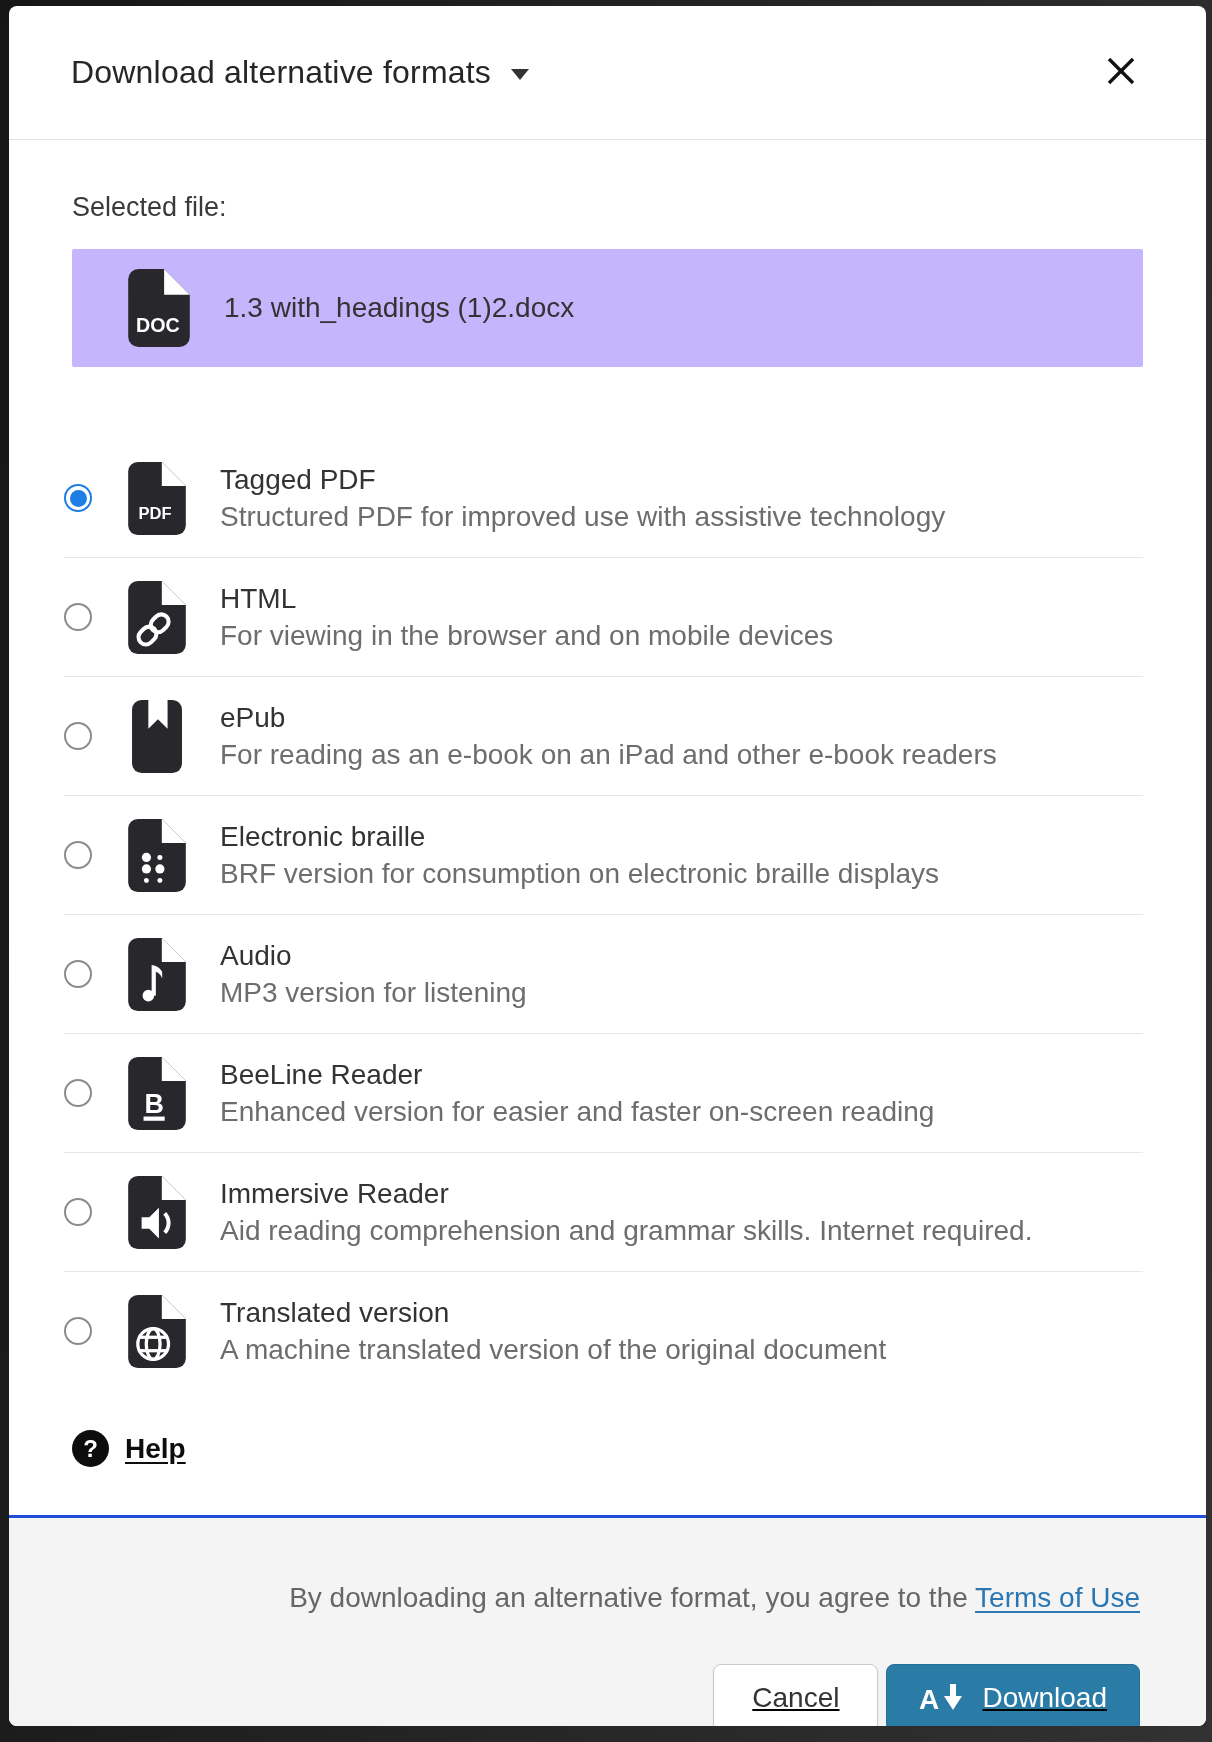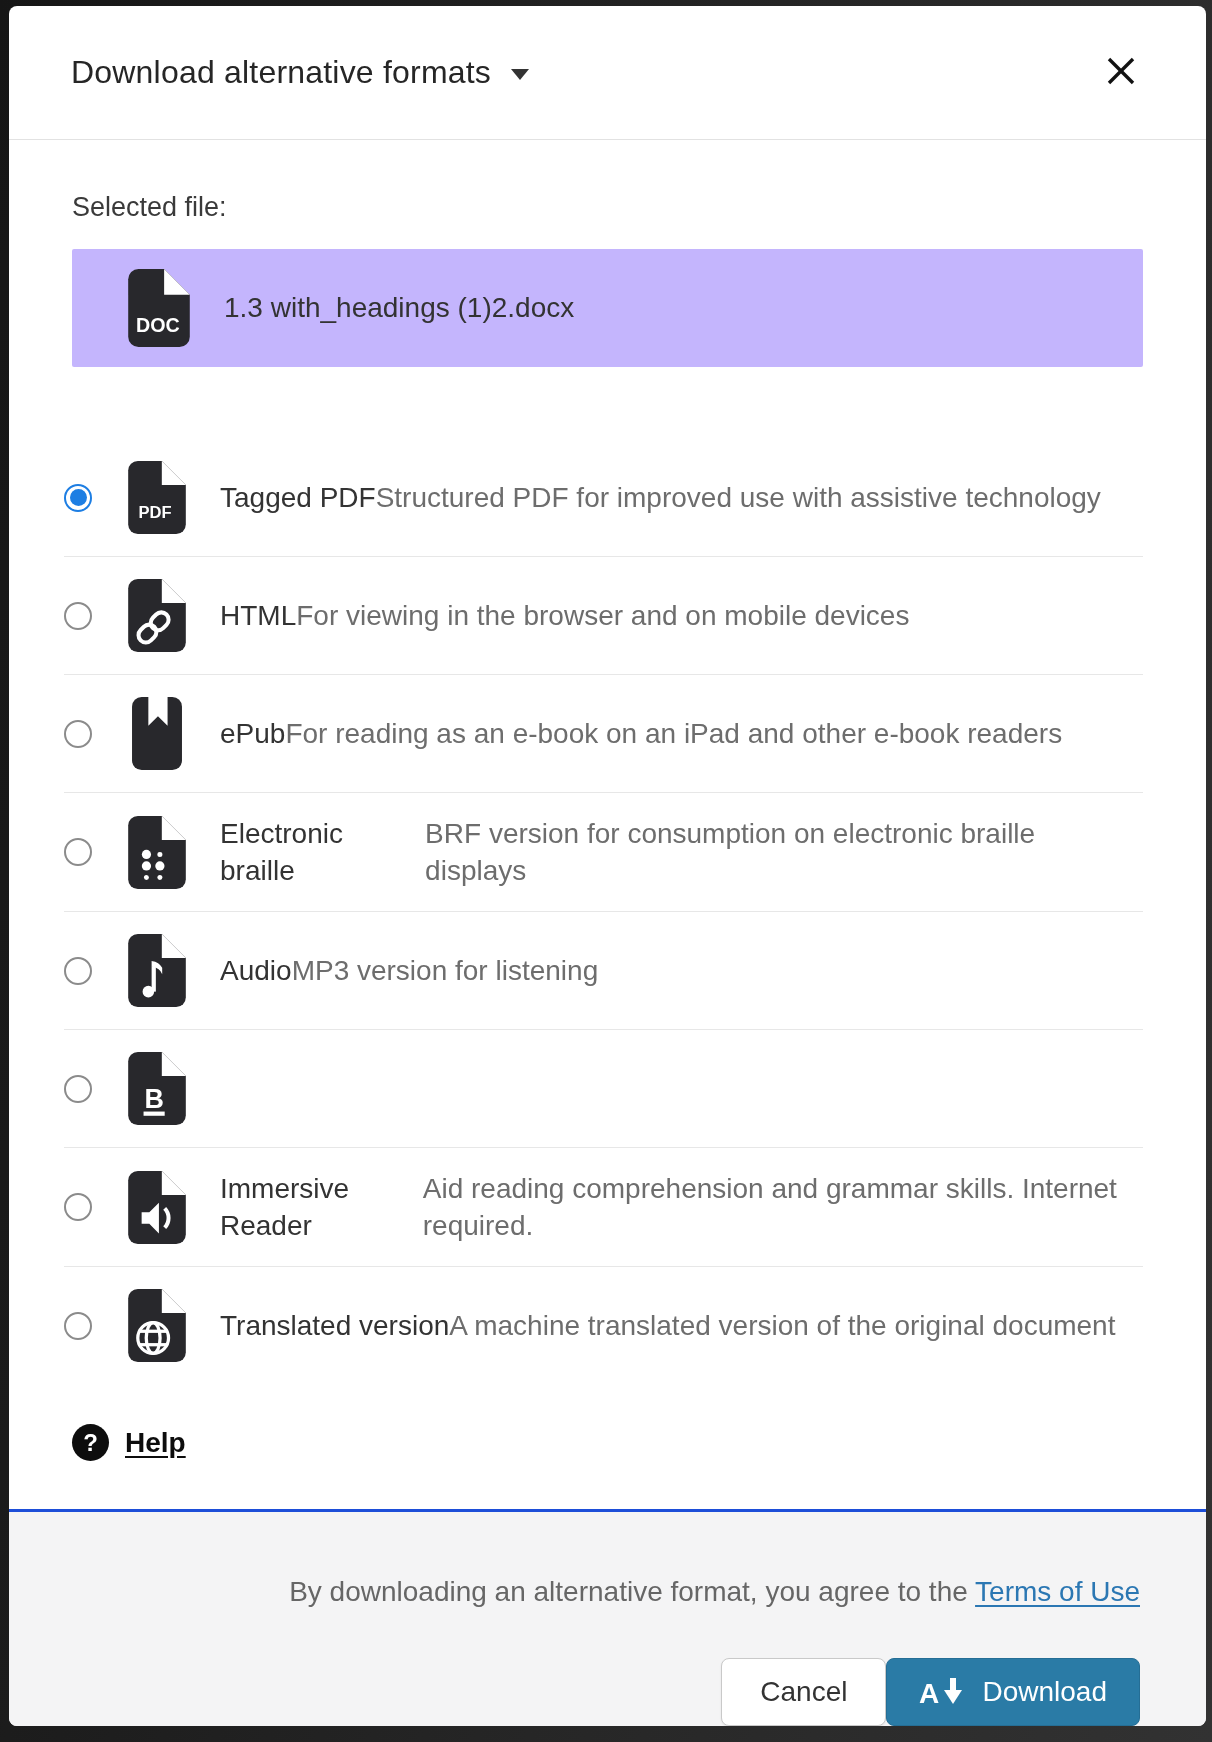--- a/index.html
+++ b/index.html
@@ -40,39 +40,39 @@
   .format-row:last-child { border-bottom:none; }
   .radio {
     flex:0 0 28px; width:28px; height:28px; border:2.5px solid #8b8b8b; border-radius:50%;
     margin-right:36px; position:relative; background:#fff;
   }
   .radio.checked { border-color:#1d7ee3; }
   .radio.checked::after {
     content:""; position:absolute; inset:3.5px; border-radius:50%; background:#1d7ee3;
   }
   .fmt-icon { flex:0 0 58px; margin-right:34px; display:flex; justify-content:center; }
-  .fmt-text { display:flex; }
+  .fmt-text { display:flex; flex-direction:column; }
   .fmt-title { font-size:28px; color:#333; line-height:37px; }
   .fmt-desc { font-size:28px; color:#6d6d6d; line-height:37px; }
   
   .help-link { margin-top:40px; display:inline-flex; align-items:center; gap:16px; text-decoration:none; cursor:pointer; }
   .help-circle {
     width:37px; height:37px; border-radius:50%; background:#0d0d0d; color:#fff;
     font-size:24px; font-weight:bold; display:flex; align-items:center; justify-content:center;
   }
   .help-text { font-size:28px; font-weight:bold; color:#0d0d0d; text-decoration:underline; text-underline-offset:4px; }
   
   .modal-footer {
     flex:0 0 248px; background:#f4f4f5; border-top:3px solid #1d4ed8;
     padding:64px 66px 28px 66px;
     margin-top:48px;
   }
   .terms-line { text-align:right; font-size:28px; color:#666; }
   .terms-link { color:#2b77b3; text-decoration:underline; text-underline-offset:4px; cursor:pointer; }
-  .btn-row { margin-top:50px; display:flex; justify-content:flex-end; gap:0; }
+  .btn-row { margin-top:50px; display:flex; justify-content:flex-end; gap:8px;text-decoration:underline; }
   .btn { height:68px; border-radius:8px; font-size:28px; cursor:pointer;
          display:inline-flex; align-items:center; justify-content:center;
          font-family:"Liberation Sans","DejaVu Sans",sans-serif; }
   .btn-cancel { background:#fff; border:1px solid #c9c9c9; color:#333; padding:0 38px; box-shadow:0 1px 2px rgba(0,0,0,.08); }
   .btn-download { background:#2a7ba6; border:1px solid #256e95; color:#fff; padding:0 32px; gap:15px; }
   .dl-icon { width:48px; height:32px; }
 </style>
 </head>
 <body>
 
@@ -199,20 +199,24 @@
     <span class="radio"></span>
     <span class="fmt-icon">
 
       <svg width="58" height="73" viewBox="0 0 30 38">
         <path d="M5 0 H17.5 L30 12.5 V33 a5 5 0 0 1 -5 5 H5 a5 5 0 0 1 -5 -5 V5 a5 5 0 0 1 5 -5 Z" fill="#28282c"></path>
         <polygon points="17.5,0 30,12.5 17.5,12.5" fill="#fff"></polygon>
         <text x="13.5" y="29" font-size="14" font-weight="bold" fill="#fff" text-anchor="middle" font-family="Liberation Sans, sans-serif">B</text>
         <rect x="8" y="31" width="11" height="2.2" fill="#fff"></rect>
       </svg>
 
+    </span>
+    <span class="fmt-text">
+      <span class="fmt-title">BeeLine Reader</span>
+      <span class="fmt-desc">Enhanced version for easier and faster on-screen reading</span>
     </span>
   </div>
         <div class="format-row">
     <span class="radio"></span>
     <span class="fmt-icon">
 
       <svg width="58" height="73" viewBox="0 0 30 38">
         <path d="M5 0 H17.5 L30 12.5 V33 a5 5 0 0 1 -5 5 H5 a5 5 0 0 1 -5 -5 V5 a5 5 0 0 1 5 -5 Z" fill="#28282c"></path>
         <polygon points="17.5,0 30,12.5 17.5,12.5" fill="#fff"></polygon>
         <polygon points="7,21.5 11,21.5 16,16.5 16,32.5 11,27.5 7,27.5" fill="#fff"></polygon>

